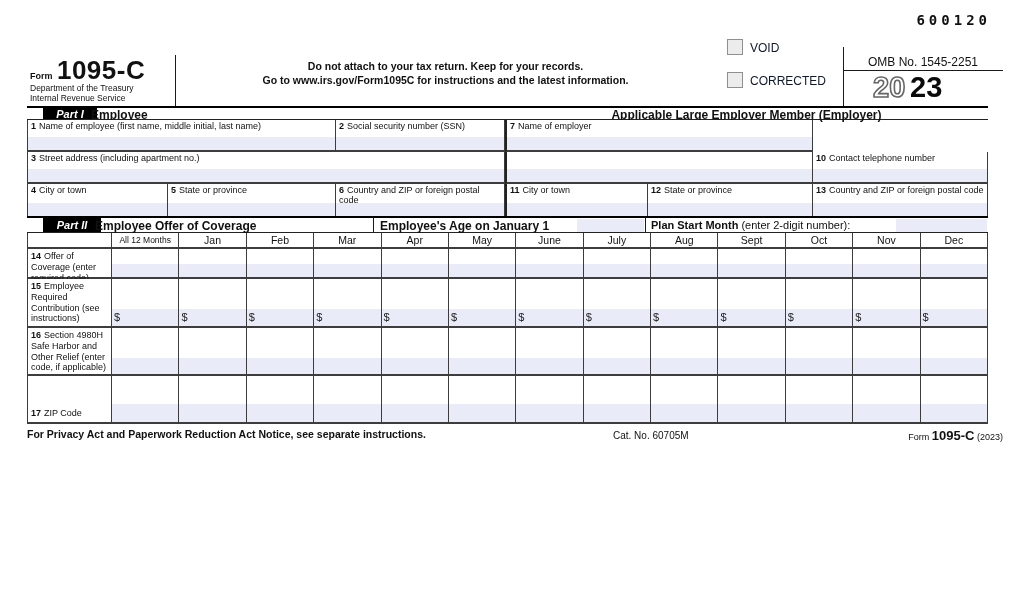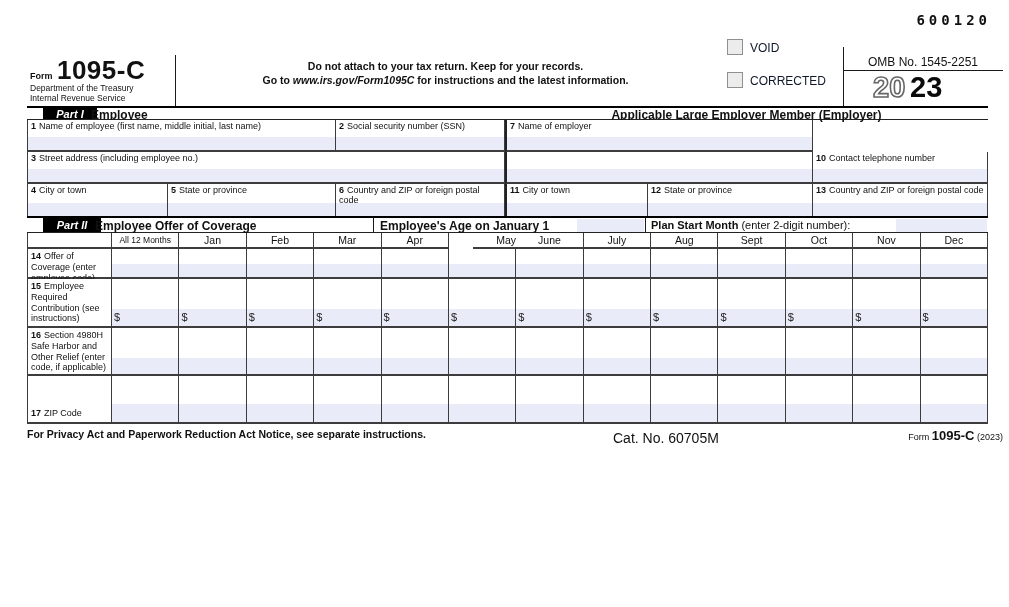--- a/index.html
+++ b/index.html
@@ -11,21 +11,21 @@
               font-size:14px;letter-spacing:4px;color:#111;text-align:center;}
   .formblock{left:30px;top:57px;width:142px;}
   .form-word{font-size:9px;font-weight:bold;}
   .form-num{font-size:26px;font-weight:bold;letter-spacing:0.5px;line-height:1;}
   .dept{font-size:8.5px;line-height:1.18;}
   .vdiv{width:1px;background:#1a1a1a;}
   .titleblock{left:183px;top:56px;width:525px;text-align:center;}
   .main-title{font-size:16.5px;font-weight:bold;line-height:1.1;}
   .sub1{font-size:10.5px;font-weight:bold;margin-top:4px;}
   .sub2{font-size:10.5px;font-weight:bold;margin-top:2px;}
-  .sub2 .url{font-style:italic;margin-top:36px;}
+  .sub2 .url{margin-top:36px;}
   .chkbox{width:14px;height:14px;background:#ececec;border:1px solid #8f8f8f;}
   .chklabel{font-size:12px;color:#0f172a;}
   .omb{font-size:12px;left:843px;top:55px;width:160px;text-align:center;}
   .hline{height:1px;background:#1a1a1a;}
   
   .bar{background:#fff;border-top:2px solid #000;border-bottom:1px solid #222;box-sizing:border-box;}
   .badge{position:absolute;left:0;top:0;bottom:0;background:#000;color:#fff;
          font-weight:bold;font-style:italic;font-size:11px;display:flex;align-items:center;
          justify-content:center;margin-left:16px;}
   .bar-title{font-weight:bold;font-size:12px;}
@@ -48,21 +48,21 @@
   .rlabel{position:absolute;box-sizing:border-box;border-left:1px solid #3c3c3c;
           border-right:1px solid #3c3c3c;border-bottom:2px solid #3d3d3d;background:#fff;
           font-size:9px;line-height:1.2;padding:2px 2px 2px 3px;}
   .rlabel.bottomalign{display:flex;align-items:flex-end;padding-bottom:3px;}
   .dcell{position:absolute;box-sizing:border-box;border-right:1px solid #3c3c3c;
          border-bottom:2px solid #3d3d3d;background:#fff;}
   .dband{position:absolute;left:0;right:0;bottom:0;background:#e9ecf8;}
   .dollar{position:absolute;left:2px;bottom:3px;font-size:11px;color:#222;}
   
   .privacy{font-size:10.5px;font-weight:bold;}
-  .catno{font-size:14px;}
+  .catno{font-size:10px;}
   .formsig{font-size:9px;}
   .formsig b{font-size:13px;}
 </style>
 </head>
 <body>
 
 <div class="page">
 
   <div class="abs print-code">600120</div>
 
@@ -113,21 +113,21 @@
   <div class="p1cell thickl" style="left:505px;top:120px;width:308px;height:32px;">
     <div class="flabel"><b class="fnum">7</b><span>Name of employer</span></div>
     <div class="fill"></div>
   </div>
   <div class="p1cell" style="left:813px;top:120px;width:175px;height:32px;margin-top:37px;">
     <div class="flabel"><b class="fnum">8</b><span>Employer identification number (EIN)</span></div>
     <div class="fill"></div>
   </div>
 
   <div class="p1cell bl" style="left:27px;top:152px;width:478px;height:32px;">
-    <div class="flabel"><b class="fnum">3</b><span>Street address (including employee no.)</span></div>
+    <div class="flabel"><b class="fnum">3</b><span>Street address (including apartment no.)</span></div>
     <div class="fill"></div>
   </div>
   <div class="p1cell thickl" style="left:505px;top:152px;width:308px;height:32px;">
     <div class="fill"></div>
   </div>
   <div class="p1cell" style="left:813px;top:152px;width:175px;height:32px;">
     <div class="flabel"><b class="fnum">10</b><span>Contact telephone number</span></div>
     <div class="fill"></div>
   </div>
 
@@ -170,30 +170,30 @@
     <div class="abs shadebox" style="left:869px;top:1px;width:91px;height:13px;"></div>
   </div>
 
   <div id="p2table">
       <div class="mcell bl" style="left: 27px; top: 233px; width: 85px; height: 16px;"></div>
       <div class="mcell small" style="left: 112px; top: 233px; width: 67.38px; height: 16px;">All 12 Months</div>
       <div class="mcell" style="left: 179.38px; top: 233px; width: 67.38px; height: 16px;">Jan</div>
       <div class="mcell" style="left: 246.77px; top: 233px; width: 67.38px; height: 16px;">Feb</div>
       <div class="mcell" style="left: 314.15px; top: 233px; width: 67.38px; height: 16px;">Mar</div>
       <div class="mcell" style="left: 381.54px; top: 233px; width: 67.38px; height: 16px;">Apr</div>
-      <div class="mcell" style="left: 473px; top: 233px; width: 67.38px; height: 16px;">May</div>
+      <div class="mcell" style="left: 449px; top: 233px; width: 67.38px; height: 16px;">May</div>
       <div class="mcell" style="left: 516.31px; top: 233px; width: 67.38px; height: 16px;">June</div>
       <div class="mcell" style="left: 583.69px; top: 233px; width: 67.38px; height: 16px;">July</div>
       <div class="mcell" style="left: 651.08px; top: 233px; width: 67.38px; height: 16px;">Aug</div>
       <div class="mcell" style="left: 718.46px; top: 233px; width: 67.38px; height: 16px;">Sept</div>
       <div class="mcell" style="left: 785.85px; top: 233px; width: 67.38px; height: 16px;">Oct</div>
       <div class="mcell" style="left: 853.23px; top: 233px; width: 67.38px; height: 16px;">Nov</div>
       <div class="mcell" style="left: 920.62px; top: 233px; width: 67.38px; height: 16px;">Dec</div>
       <div class="rlabel" style="left: 27px; top: 249px; width: 85px; height: 30px;">
-        <div><b class="fnum">14</b><span>Offer of Coverage (enter employee code)</span></div>
+        <div><b class="fnum">14</b><span>Offer of Coverage (enter required code)</span></div>
       </div>
       <div class="dcell" style="left: 112px; top: 249px; width: 67.38px; height: 30px;">
         <div class="dband" style="height: 13px;"></div>
       </div>
       <div class="dcell" style="left: 179.38px; top: 249px; width: 67.38px; height: 30px;">
         <div class="dband" style="height: 13px;"></div>
       </div>
       <div class="dcell" style="left: 246.77px; top: 249px; width: 67.38px; height: 30px;">
         <div class="dband" style="height: 13px;"></div>
       </div>

